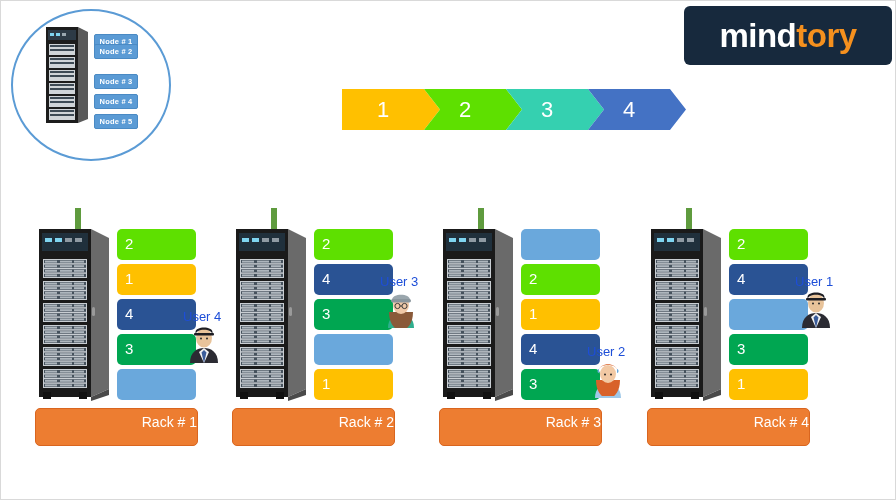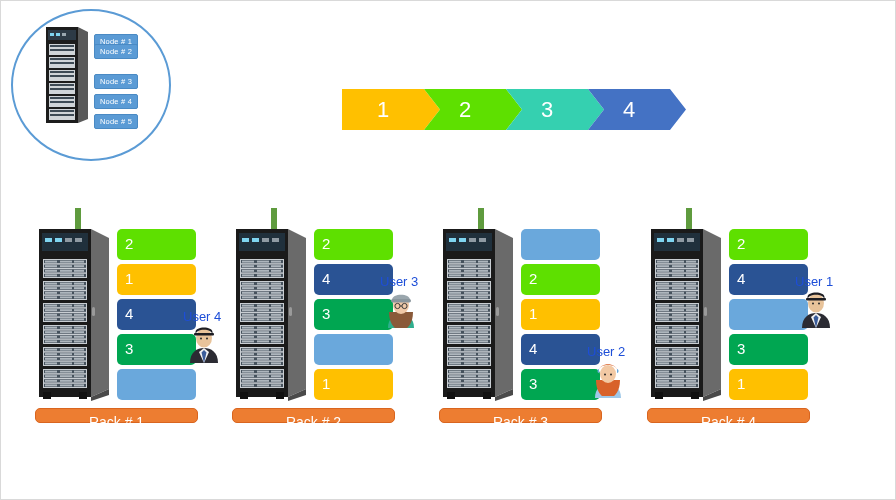--- a/index.html
+++ b/index.html
@@ -43,21 +43,21 @@
     position: absolute;
     left: 93px;
     width: 44px;
     height: 15px;
     background: #5B9BD5;
     border: 1px solid #4A8AC4;
     border-radius: 2px;
     box-sizing: border-box;
     color: #ffffff;
     font-size: 7.5px;
-    font-weight: normal;
+    font-weight: bold;
     line-height: 13px;
     text-align: center;
     letter-spacing: 0.2px;
   }
   .rack-n-label {
     position: absolute;
     left: 44px;
     top: 127px;
     width: 97px;
     height: 20px;
@@ -190,29 +190,29 @@
     box-sizing: border-box;
     color: #ffffff;
     font-size: 15px;
     line-height: 30px;
     padding-left: 8px;
   }
   .rack-label {
     position: absolute;
     top: 179px;
     width: 163px;
-    height: 15px;
+    height: 38px;
     background: #ED7D31;
     border: 1.5px solid #D9651F;
     border-radius: 5px;
     box-sizing: border-box;
     color: #ffffff;
     font-size: 14px;
     line-height: 26px;
-    text-align: center;
+    text-align: right;
   }
 
   
   .user-wrap { position: absolute; }
   .user-name {
     position: absolute;
     left: 0;
     top: 0;
     color: #1d4ed8;
     font-size: 13px;
@@ -265,20 +265,21 @@
   </svg>
 
   <div class="node-chip" style="top:33px"><span>Node # 1</span></div>
   <div class="node-chip" style="top:43px"><span>Node # 2</span></div>
   <div class="node-chip" style="top:73px"><span>Node # 3</span></div>
   <div class="node-chip" style="top:93px"><span>Node # 4</span></div>
   <div class="node-chip" style="top:113px"><span>Node # 5</span></div>
 
 
 
+  <div class="logo-box"><span>mind</span><span class="logo-accent">tory</span></div>
 
   <div class="chev-strip" id="chev-strip">
       <div class="chev" style="left: 0px; width: 98px; background: rgb(255, 192, 0); clip-path: polygon(0px 0px, 82px 0px, 98px 50%, 82px 100%, 0px 100%);"><span class="num">1</span></div>
       <div class="chev" style="left: 82px; width: 98px; background: rgb(94, 224, 0); clip-path: polygon(0px 0px, 82px 0px, 98px 50%, 82px 100%, 0px 100%, 16px 50%);"><span class="num">2</span></div>
       <div class="chev" style="left: 164px; width: 98px; background: rgb(53, 208, 176); clip-path: polygon(0px 0px, 82px 0px, 98px 50%, 82px 100%, 0px 100%, 16px 50%);"><span class="num">3</span></div>
       <div class="chev" style="left: 246px; width: 98px; background: rgb(68, 114, 196); clip-path: polygon(0px 0px, 82px 0px, 98px 50%, 82px 100%, 0px 100%, 16px 50%);"><span class="num">4</span></div>
     </div>
 
   <div class="net-stem" style="left:74px"></div>
   <div class="net-stem" style="left:270px"></div>

